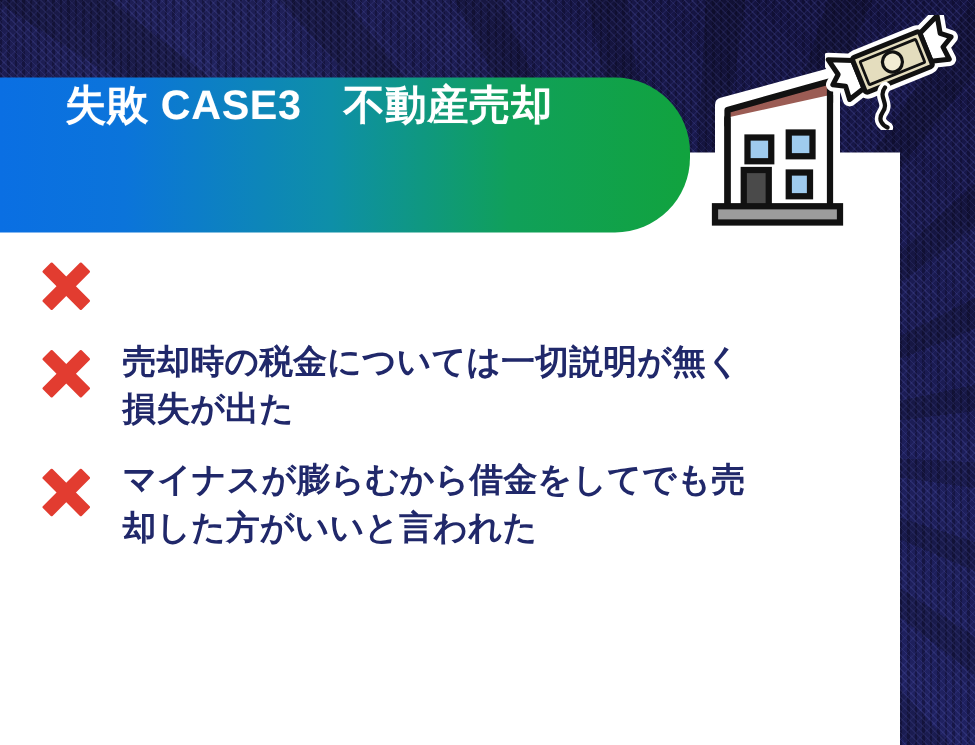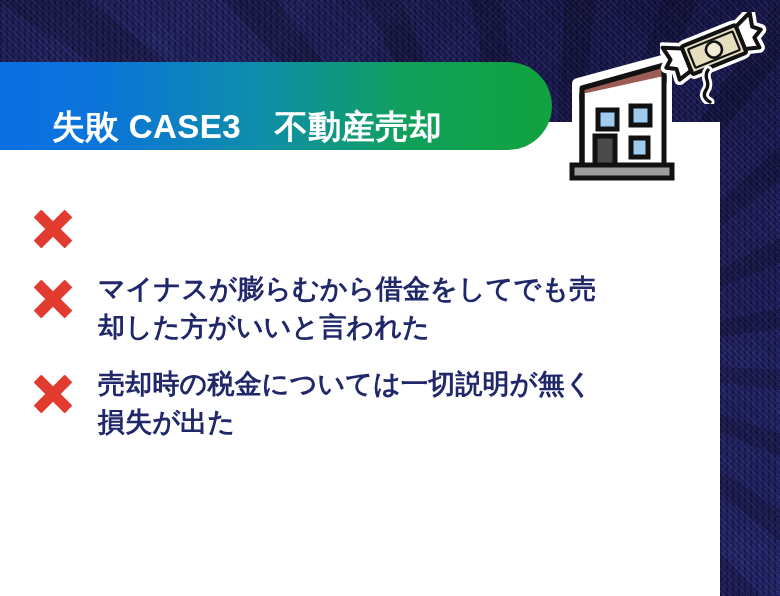--- a/index.html
+++ b/index.html
@@ -32,24 +32,24 @@
   }
 
   
   #white-panel{
     position:absolute; left:0; top:122px; width:720px; bottom:0;
     background:#ffffff;
   }
 
   
   #title-bar{
-    position:absolute; left:0; top:62px; width:552px; height:88px;
+    position:absolute; left:0; top:62px; width:552px; height:124px;
     background:linear-gradient(90deg,#0a6fe3 0%,#0b74da 18%,#0e8fa8 48%,#10a05a 74%,#11a33e 100%);
     border-radius:0 60px 60px 0;
-    display:flex; align-items:flex-end;
+    display:flex; align-items:flex-start;
   }
   #title-text{
     color:#fff;
     font-size:33px;
     font-weight:bold;
     letter-spacing:.5px;
     padding-left:52px;
     white-space:pre;
     text-shadow:0 0 1px rgba(255,255,255,.25);
   }
@@ -166,26 +166,26 @@
       <span></span>
         <span></span>
     </div>
   </div>
 
   <div class="list-item">
     <div class="x-icon">
       <span></span>
         <span></span>
     </div>
-    <div class="item-text">マイナスが膨らむから借金をしてでも売
-却した方がいいと言われた</div>
+    <div class="item-text">売却時の税金については一切説明が無く
+損失が出た</div>
   </div>
 
   <div class="list-item">
     <div class="x-icon">
       <span></span>
         <span></span>
     </div>
-    <div class="item-text">売却時の税金については一切説明が無く
-損失が出た</div>
+    <div class="item-text">マイナスが膨らむから借金をしてでも売
+却した方がいいと言われた</div>
   </div>
 
 </div>
 
 </body></html>

